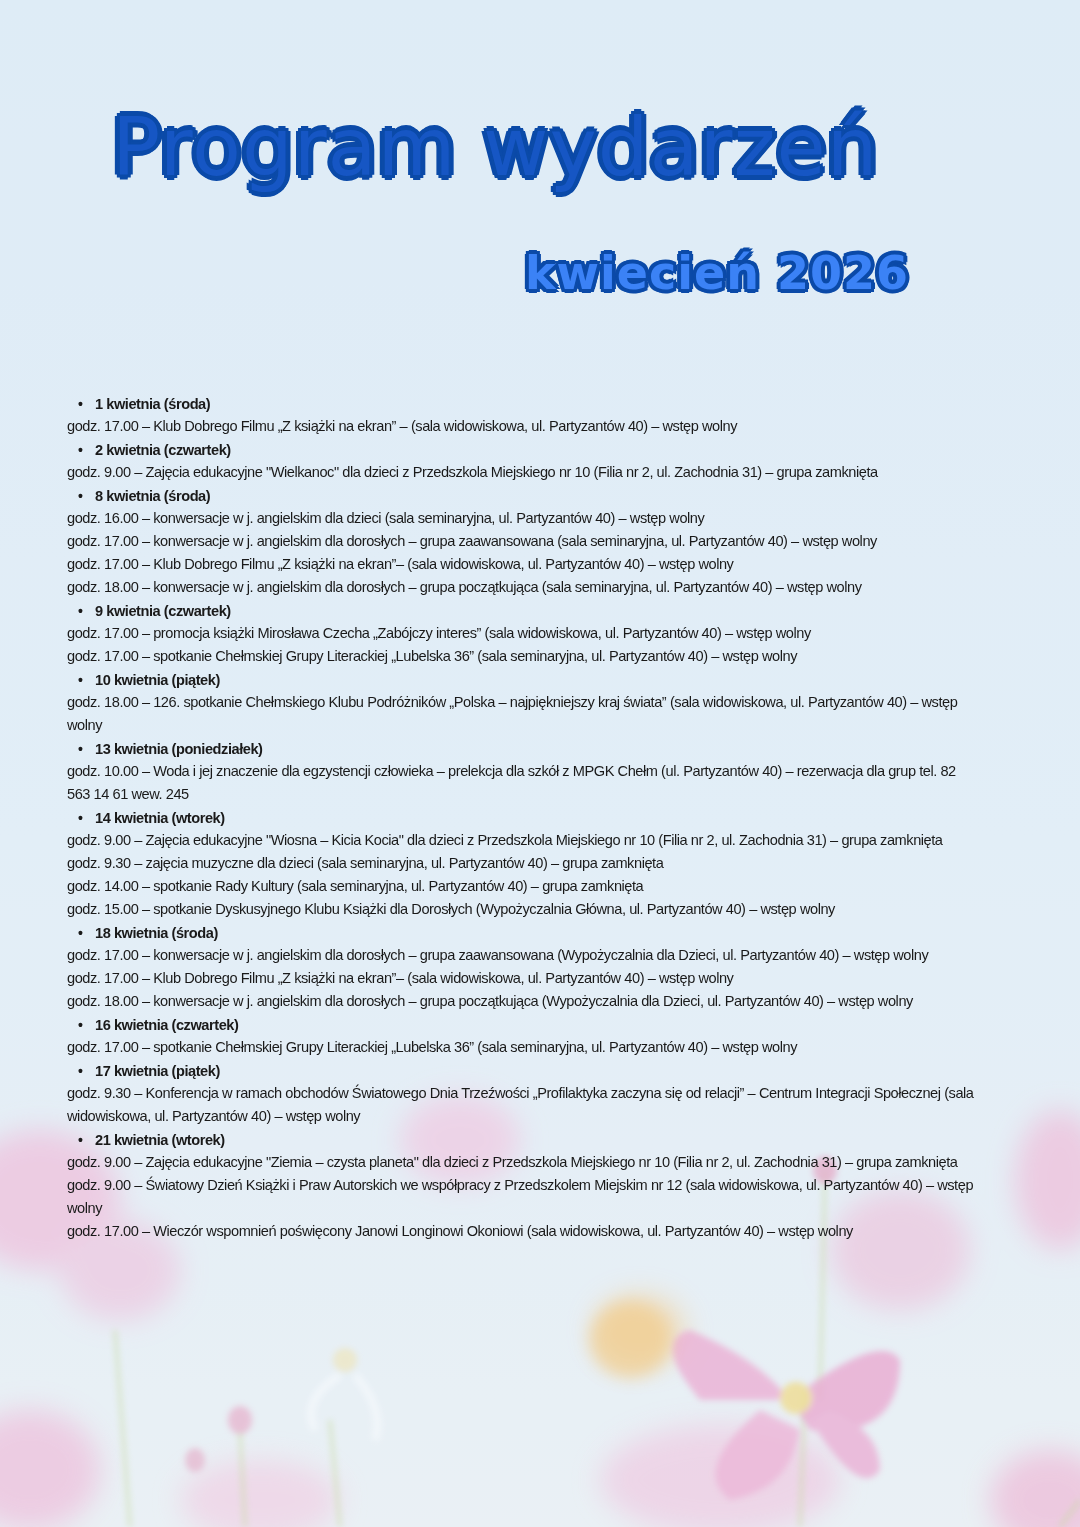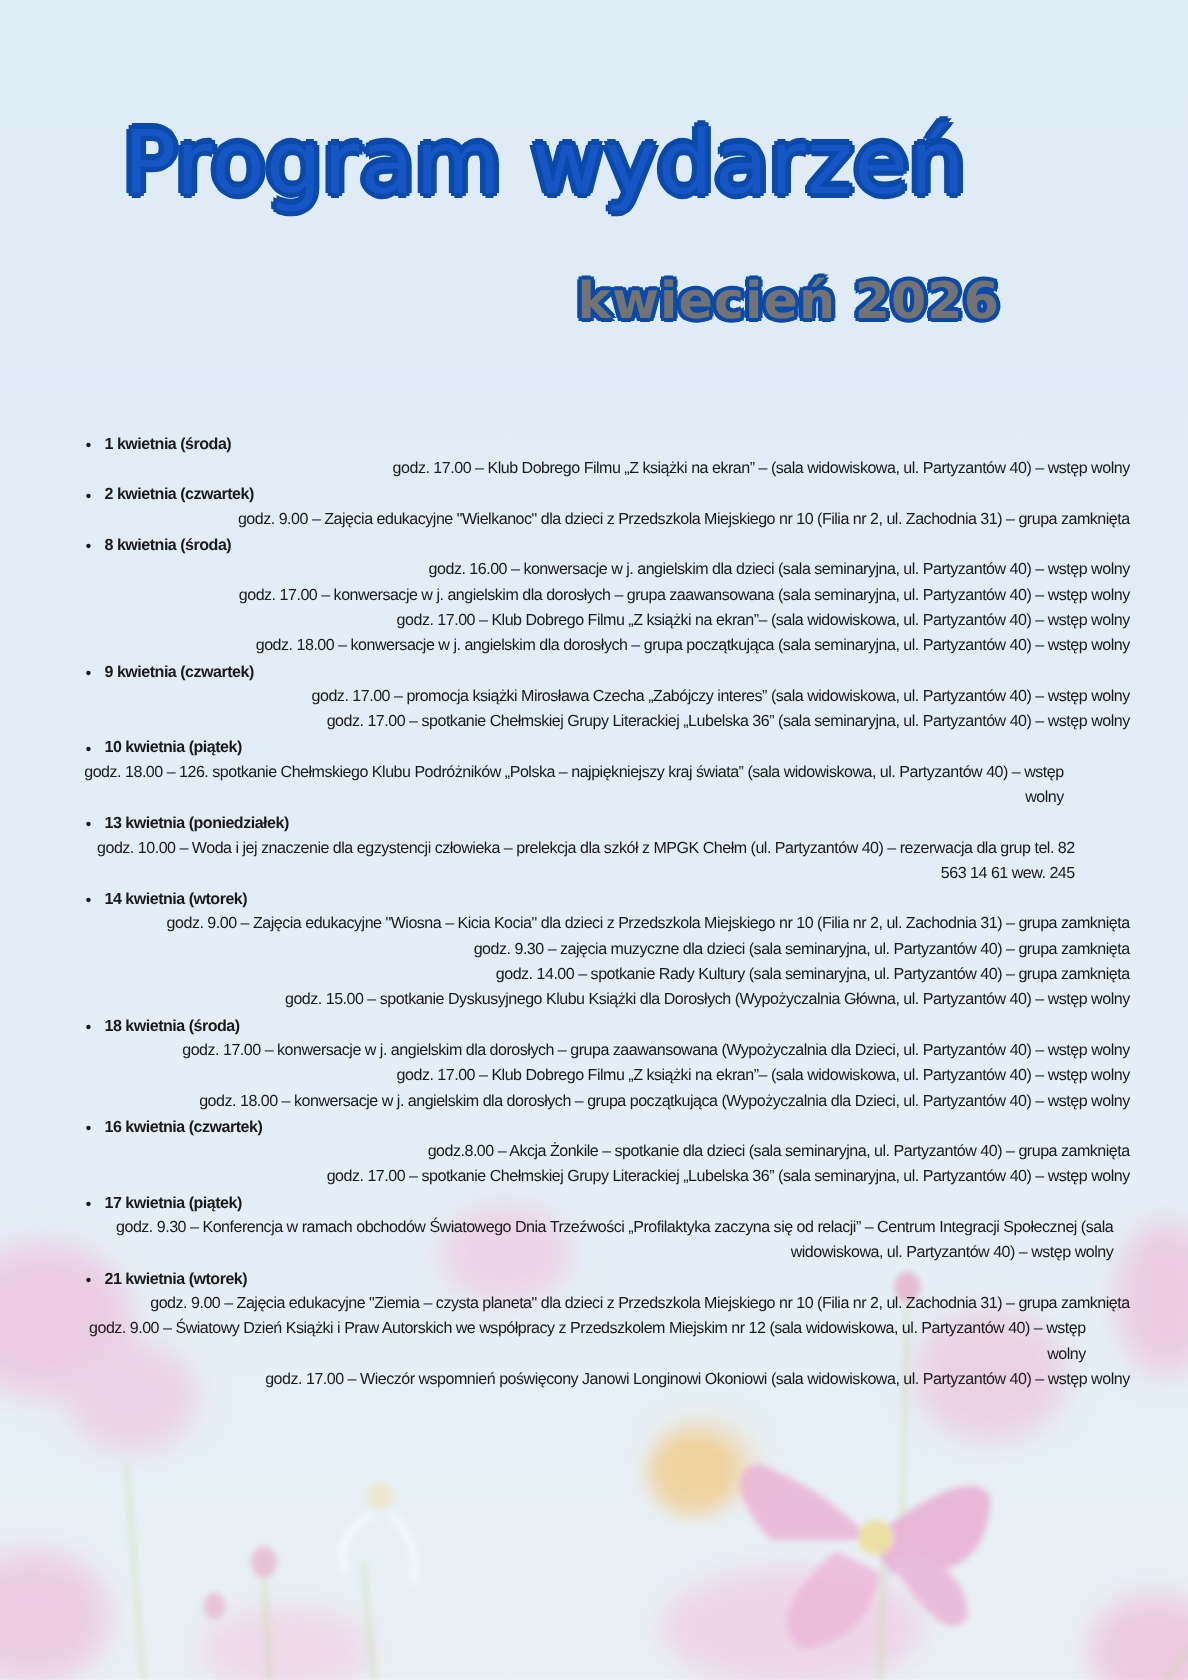--- a/index.html
+++ b/index.html
@@ -21,41 +21,41 @@
       0 0 0 #0b4aa8,
       3px 0 0 #0b4aa8, -3px 0 0 #0b4aa8, 0 3px 0 #0b4aa8, 0 -3px 0 #0b4aa8,
       3px 3px 0 #0b4aa8, -3px -3px 0 #0b4aa8, 3px -3px 0 #0b4aa8, -3px 3px 0 #0b4aa8,
       5px 0 0 #0b4aa8, -5px 0 0 #0b4aa8, 0 5px 0 #0b4aa8, 0 -5px 0 #0b4aa8;
     white-space: nowrap;
   }
   .subtitle {
     position: absolute; left: 525px; top: 250px;
     font-family: "DejaVu Sans", sans-serif; font-weight: bold;
     font-size: 46px; line-height: 1; letter-spacing: 1px;
-    color: #737373;
+    color: #3b82f6;
     -webkit-text-stroke: 2px #ffffff;
     paint-order: stroke fill;
     text-shadow:
       2px 0 0 #0b4aa8, -2px 0 0 #0b4aa8, 0 2px 0 #0b4aa8, 0 -2px 0 #0b4aa8,
       3px 3px 0 #0b4aa8, -3px -3px 0 #0b4aa8, 3px -3px 0 #0b4aa8, -3px 3px 0 #0b4aa8,
       4px 0 0 #0b4aa8, -4px 0 0 #0b4aa8, 0 4px 0 #0b4aa8, 0 -4px 0 #0b4aa8;
     white-space: nowrap;
   }
   .program {
     position: absolute; left: 67px; top: 392px; width: 960px;
     font-family: "Liberation Sans", sans-serif; font-size: 14.6px;
     color: #1a1a1a; letter-spacing: -0.45px;
   }
   .day { margin: 0; }
   .day-header {
     display: flex; align-items: center; height: 23px; padding-left: 11px;
     font-weight: bold;
   }
   .bullet { display: inline-block; width: 17px; font-size: 14px; }
-  .event { line-height: 23px; margin: 0; text-align: right; }
+  .event { line-height: 23px; margin: 0; }
 </style>
 </head>
 <body>
 
 <svg class="bg-flowers" viewBox="0 0 1080 1527" xmlns="http://www.w3.org/2000/svg">
   <defs>
     <filter id="blur8" x="-50%" y="-50%" width="200%" height="200%">
         <feGaussianBlur stdDeviation="8"></feGaussianBlur>
       </filter>
     <filter id="blur3" x="-50%" y="-50%" width="200%" height="200%">
@@ -192,21 +192,20 @@
       <p class="event">godz. 17.00 – konwersacje w j. angielskim dla dorosłych – grupa zaawansowana (Wypożyczalnia dla Dzieci, ul. Partyzantów 40) – wstęp wolny</p>
       <p class="event">godz. 17.00 – Klub Dobrego Filmu „Z książki na ekran”– (sala widowiskowa, ul. Partyzantów 40) – wstęp wolny</p>
       <p class="event">godz. 18.00 – konwersacje w j. angielskim dla dorosłych – grupa początkująca (Wypożyczalnia dla Dzieci, ul. Partyzantów 40) – wstęp wolny</p>
     </div>
 
     <div class="day">
       <div class="day-header">
           <span class="bullet">•</span>
           <span>16 kwietnia (czwartek)</span>
         </div>
-      <p class="event">godz.8.00 – Akcja Żonkile – spotkanie dla dzieci (sala seminaryjna, ul. Partyzantów 40) – grupa zamknięta</p>
       <p class="event">godz. 17.00 – spotkanie Chełmskiej Grupy Literackiej „Lubelska 36” (sala seminaryjna, ul. Partyzantów 40) – wstęp wolny</p>
     </div>
 
     <div class="day">
       <div class="day-header">
           <span class="bullet">•</span>
           <span>17 kwietnia (piątek)</span>
         </div>
       <p class="event" style="width:945px">godz. 9.30 – Konferencja w ramach obchodów Światowego Dnia Trzeźwości „Profilaktyka zaczyna się od relacji” – Centrum Integracji Społecznej (sala widowiskowa, ul. Partyzantów 40) – wstęp wolny</p>
     </div>

